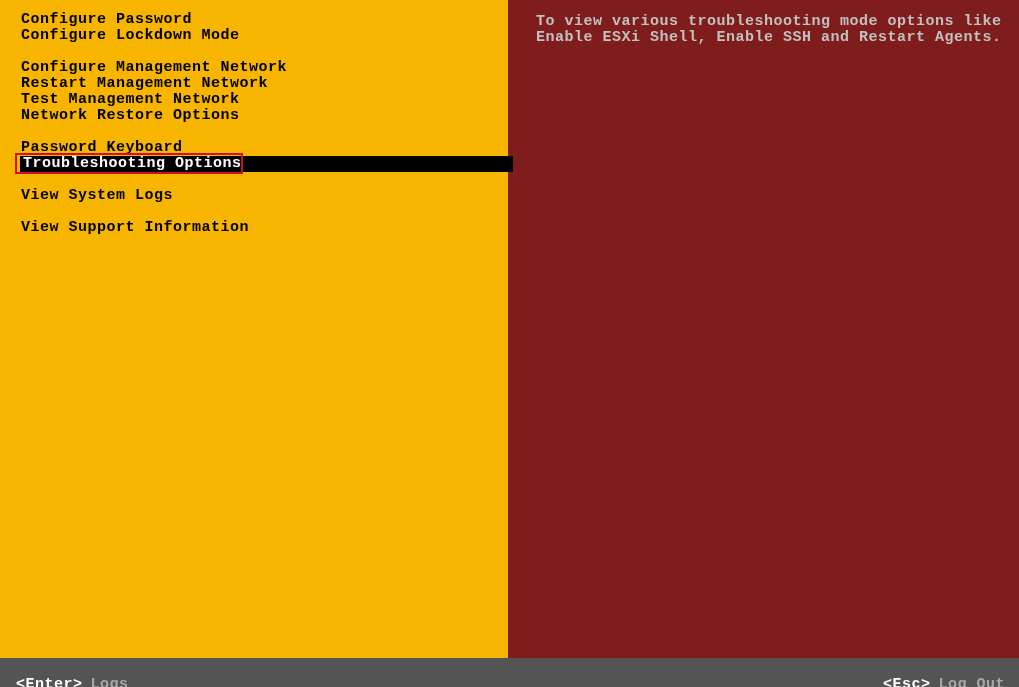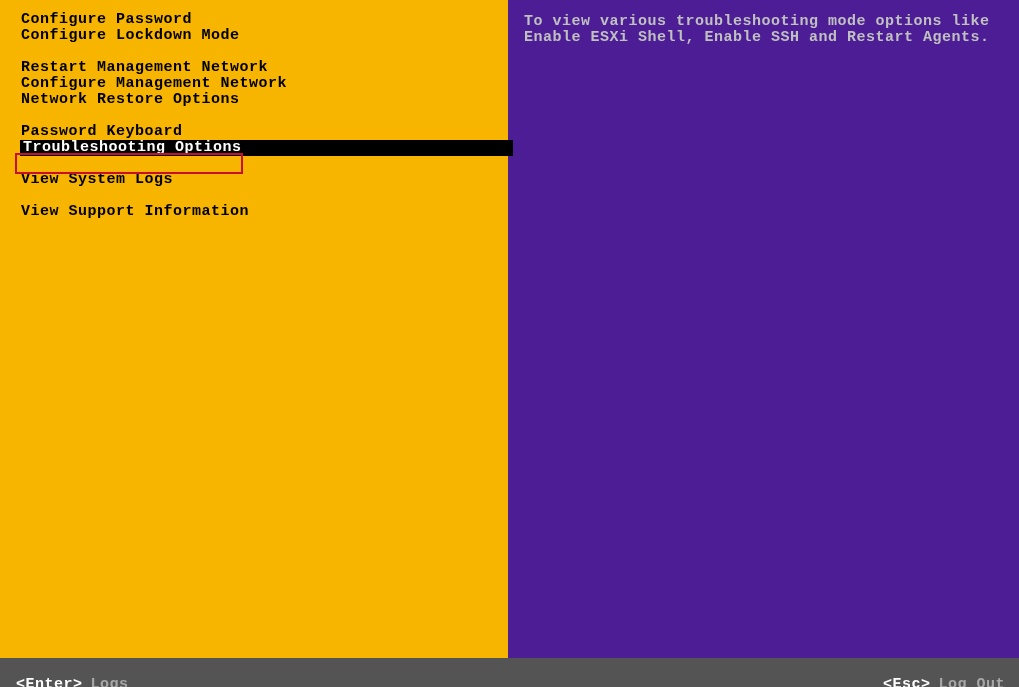--- a/index.html
+++ b/index.html
@@ -17,23 +17,23 @@
     display: flex;
     height: 658px;
   }
   .left-pane {
     width: 508px;
     background: #f7b500;
     position: relative;
   }
   .right-pane {
     flex: 1;
-    background: #4c1d95;
+    background: #7f1d1d;
     color: #c0c0c0;
-    padding: 14px 14px 0 16px;
+    padding: 14px 14px 0 28px;
   }
   .right-pane .desc {
     line-height: 16px;
     font-weight: bold;
   }
   .menu {
     padding-top: 12px;
   }
   .menu-item {
     color: #000;
@@ -80,22 +80,23 @@
 </style>
 </head>
 <body>
 
 <div class="main">
   <div class="left-pane">
     <div class="menu">
         <div class="menu-item">Configure Password</div>
         <div class="menu-item">Configure Lockdown Mode</div>
         <div class="spacer"></div>
+        <div class="menu-item">Configure Management Network</div>
         <div class="menu-item">Restart Management Network</div>
-        <div class="menu-item">Configure Management Network</div>
+        <div class="menu-item">Test Management Network</div>
         <div class="menu-item">Network Restore Options</div>
         <div class="spacer"></div>
         <div class="menu-item">Password Keyboard</div>
         <div class="menu-item selected-row">Troubleshooting Options</div>
         <div class="spacer"></div>
         <div class="menu-item">View System Logs</div>
         <div class="spacer"></div>
         <div class="menu-item">View Support Information</div>
         <div class="spacer"></div>
       </div>

